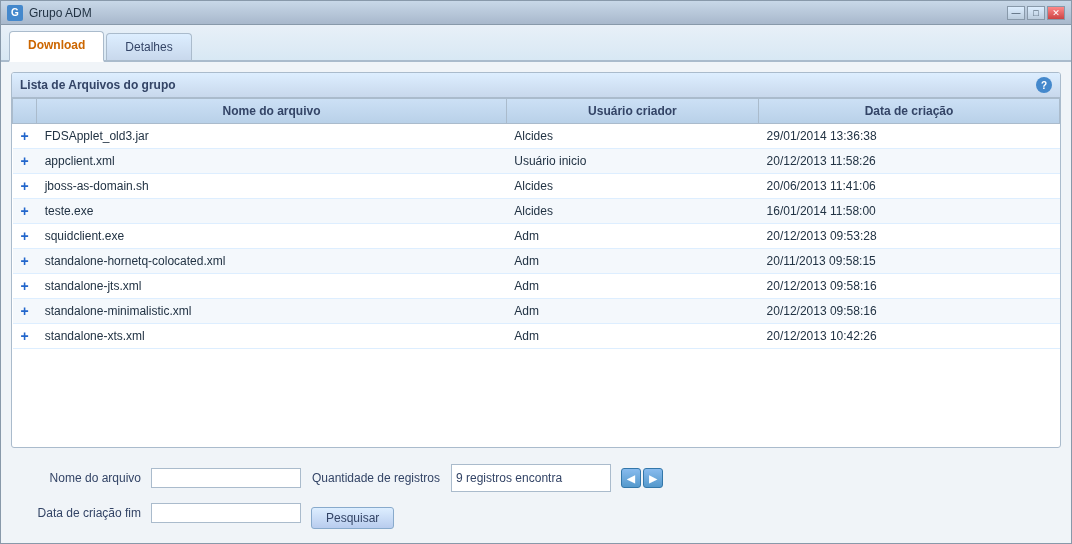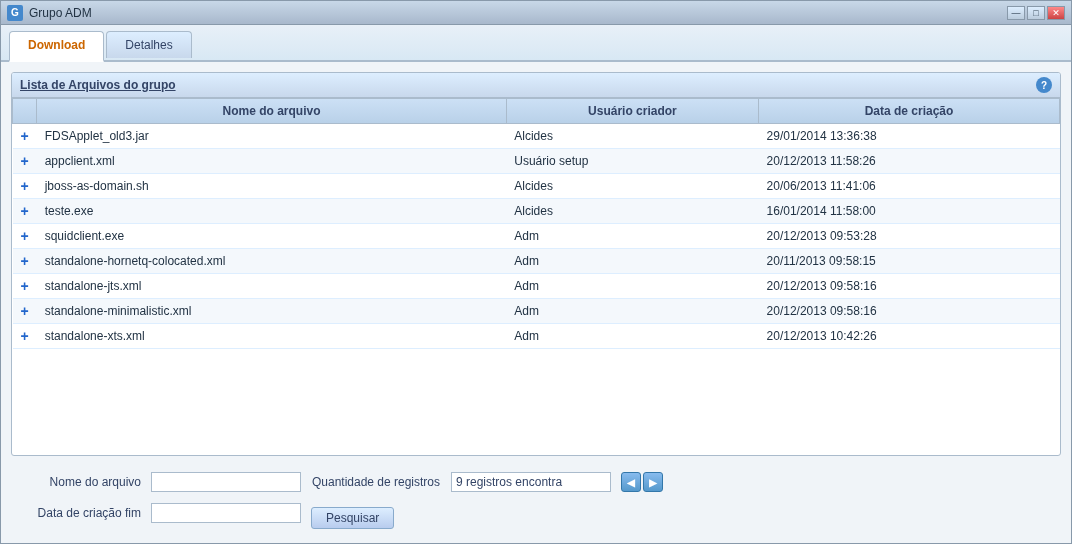--- a/index.html
+++ b/index.html
@@ -65,21 +65,21 @@
       font-size: 9px;
       cursor: pointer;
       color: #334455;
     }
     .title-btn.close { background: linear-gradient(to bottom, #ff8888, #cc4444); color: white; }
 
     .tab-bar {
       background: linear-gradient(to bottom, #e8f0f8, #d8e8f4);
       border-bottom: 2px solid #aabbcc;
       display: flex;
-      align-items: flex-start;
+      align-items: flex-end;
       padding: 6px 8px 0 8px;
       gap: 2px;
     }
     .tab {
       padding: 6px 18px;
       border: 1px solid #aabbcc;
       border-bottom: none;
       cursor: pointer;
       font-size: 12px;
       color: #334466;
@@ -118,21 +118,20 @@
       border-bottom: 1px solid #aabbcc;
       padding: 4px 8px;
       display: flex;
       align-items: center;
       justify-content: space-between;
     }
     .panel-title {
       font-size: 12px;
       color: #334466;
       font-weight: bold;
-      text-decoration: underline;
     }
     .help-btn {
       width: 16px;
       height: 16px;
       border-radius: 50%;
       background: #4488cc;
       color: white;
       font-size: 10px;
       font-weight: bold;
       display: flex;
@@ -212,21 +211,21 @@
       font-size: 12px;
       color: #334466;
       width: 130px;
       text-align: center;
     }
     .registros-box {
       border: 1px solid #aabbcc;
       padding: 2px 4px;
       font-size: 12px;
       width: 160px;
-      height: 20px;
+      height: 28px;
       background: white;
       color: #334466;
     }
     .tempo-box {
       border: 1px solid #aabbcc;
       padding: 2px 4px;
       font-size: 12px;
       width: 160px;
       height: 20px;
       background: white;
@@ -310,21 +309,21 @@
           <tbody id="table-body">
           <tr>
                 <td class="td-add"><span class="add-btn">+</span></td>
                 <td>FDSApplet_old3.jar</td>
                 <td>Alcides</td>
                 <td>29/01/2014 13:36:38</td>
               </tr>
               <tr>
                 <td class="td-add"><span class="add-btn">+</span></td>
                 <td>appclient.xml</td>
-                <td>Usuário setup</td>
+                <td>Usuário inicio</td>
                 <td>20/12/2013 11:58:26</td>
               </tr>
               <tr>
                 <td class="td-add"><span class="add-btn">+</span></td>
                 <td>jboss-as-domain.sh</td>
                 <td>Alcides</td>
                 <td>20/06/2013 11:41:06</td>
               </tr>
               <tr>
                 <td class="td-add"><span class="add-btn">+</span></td>

